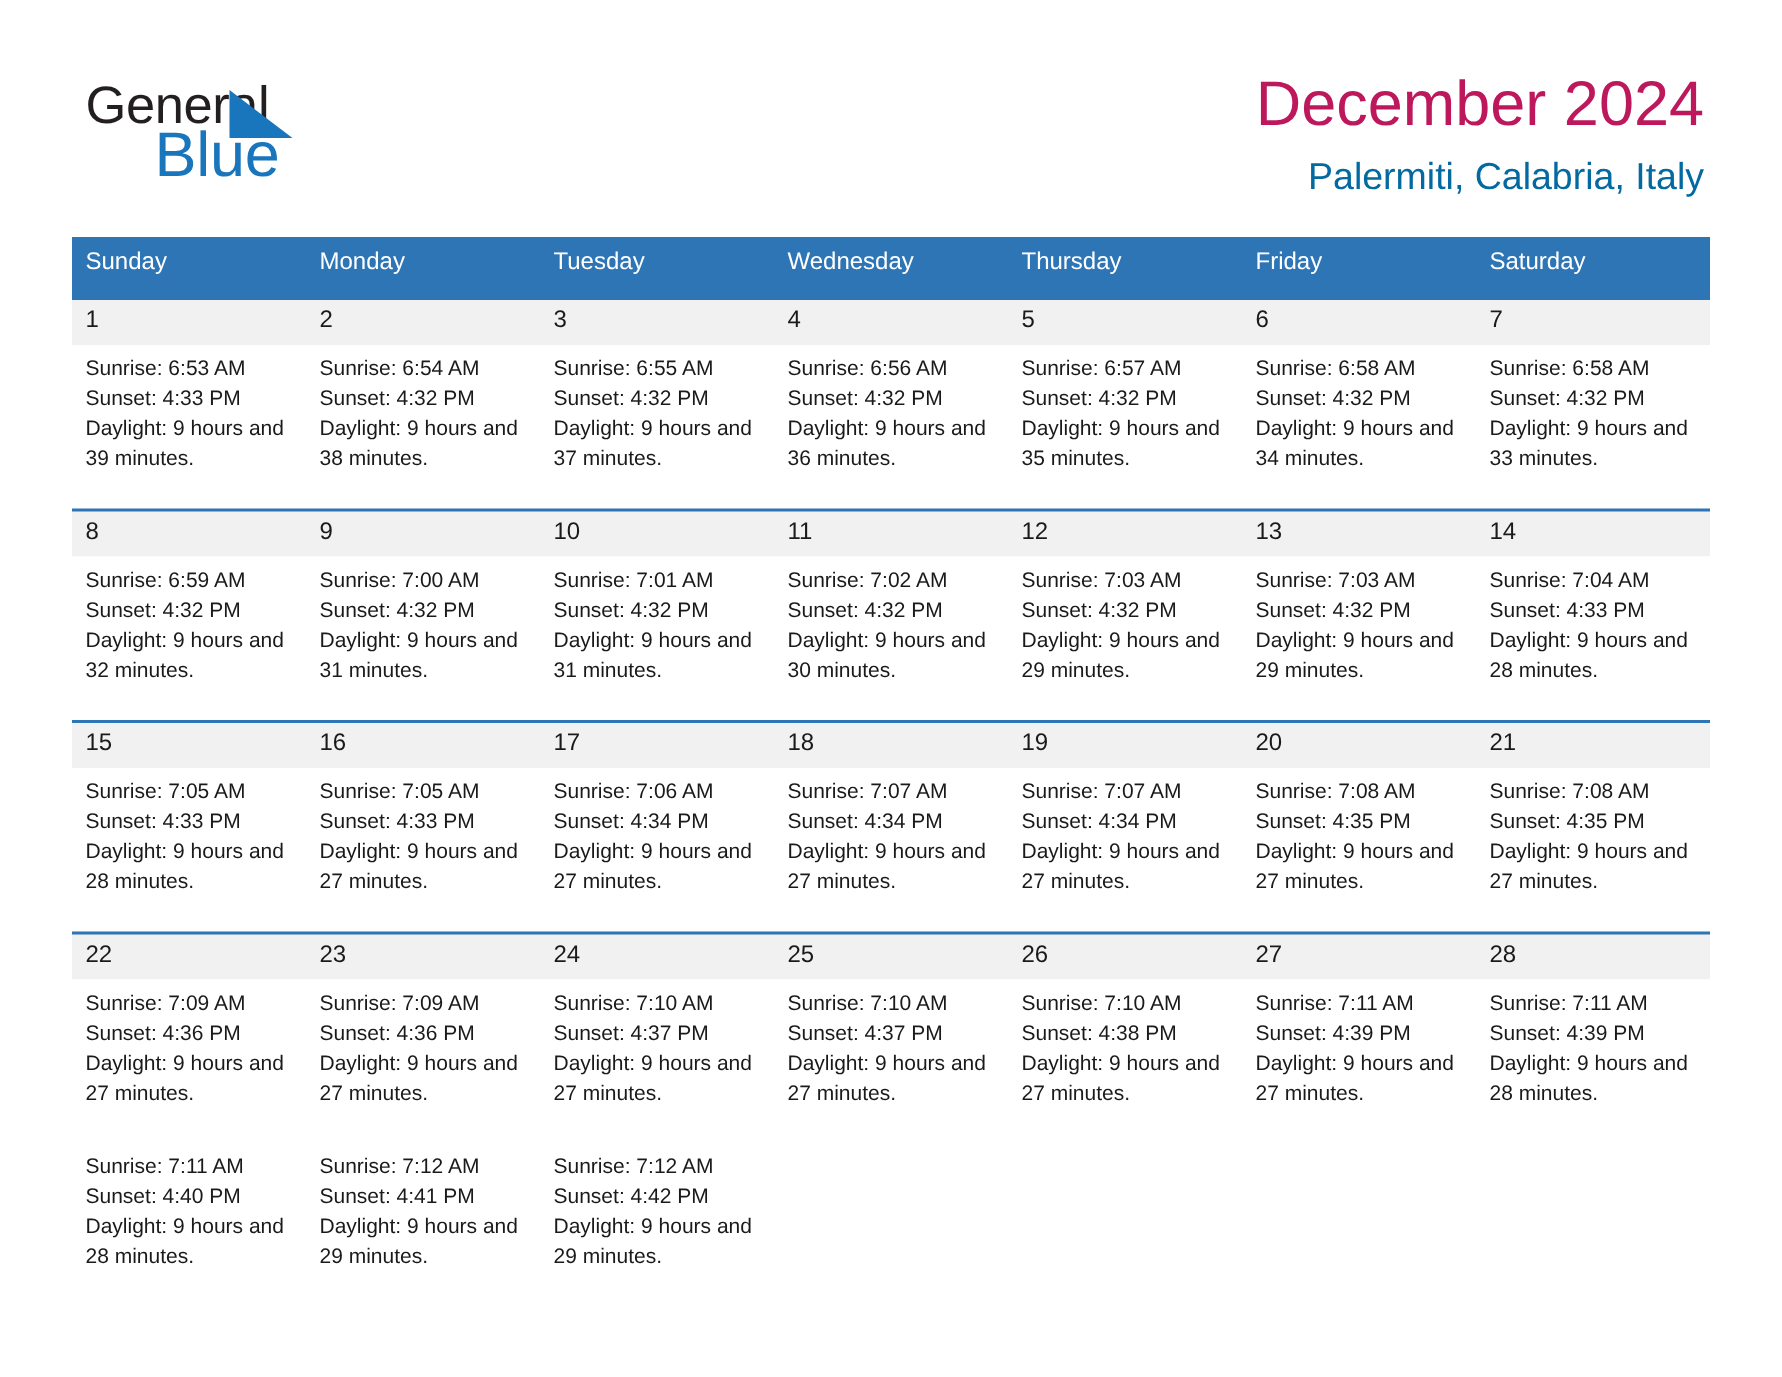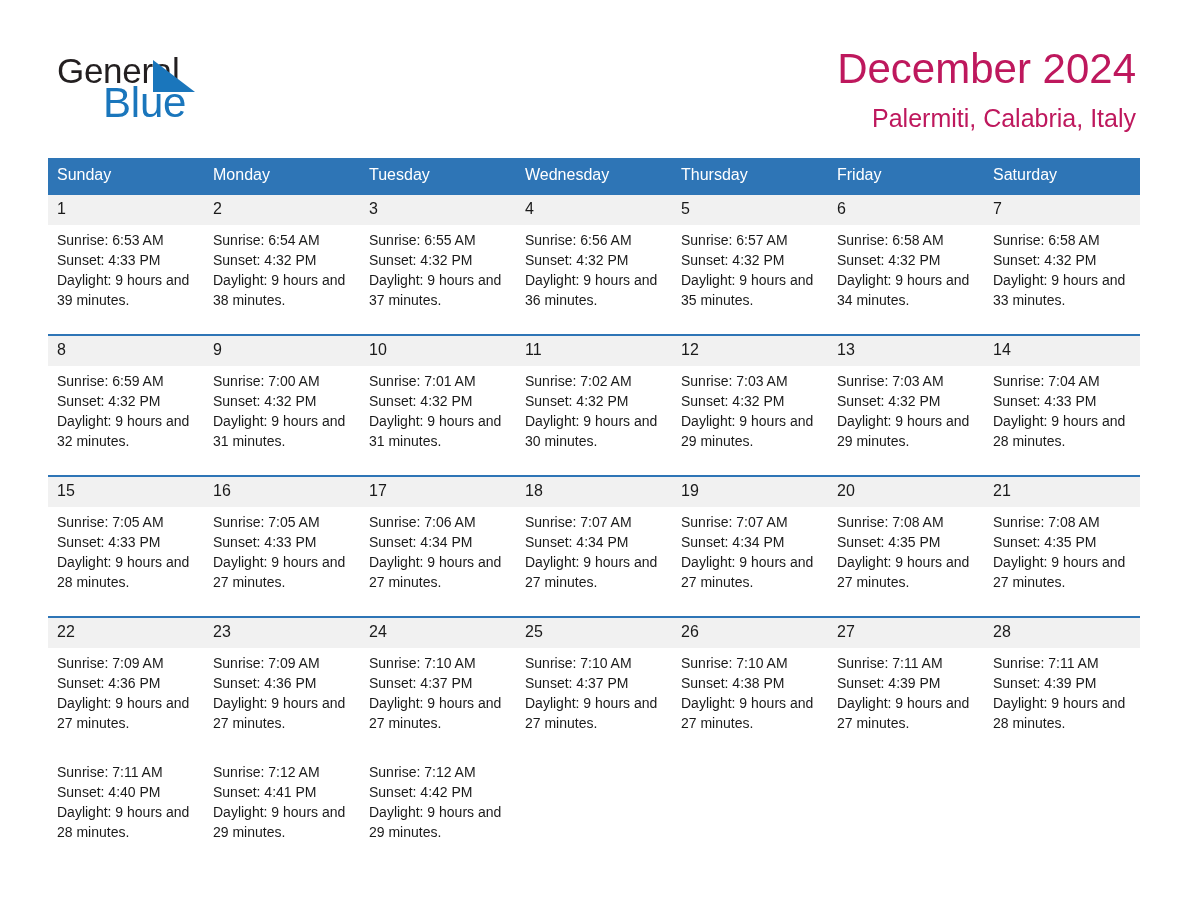--- a/index.html
+++ b/index.html
@@ -77,21 +77,21 @@
     font-size: 42px;
     line-height: 50px;
     color: #be185d;
     font-weight: normal;
     margin: 0;
     white-space: nowrap;
   }
   .location-title {
     font-size: 25px;
     line-height: 32px;
-    color: #be185d;
+    color: #0369a1;
     font-weight: normal;
     margin: 8px 0 0 0;
     white-space: nowrap;
   }
 
   
   .calendar {
     position: absolute;
     left: 48px;
     top: 158px;
@@ -103,21 +103,21 @@
     width: 1092px;
   }
   table.cal col { width: 156px; }
 
   thead th {
     background: #2e75b6;
     color: #ffffff;
     font-size: 16px;
     font-weight: normal;
     text-align: left;
-    padding: 8px 0 9px 9px;
+    padding: 8px 0 14px 9px;
     height: 18px;
     border: none;
   }
 
   tbody tr.week-dates td {
     background: #f1f1f1;
     border-top: 2px solid #2e75b6;
     font-size: 16px;
     color: #1a1a1a;
     padding: 5px 0 5px 9px;

